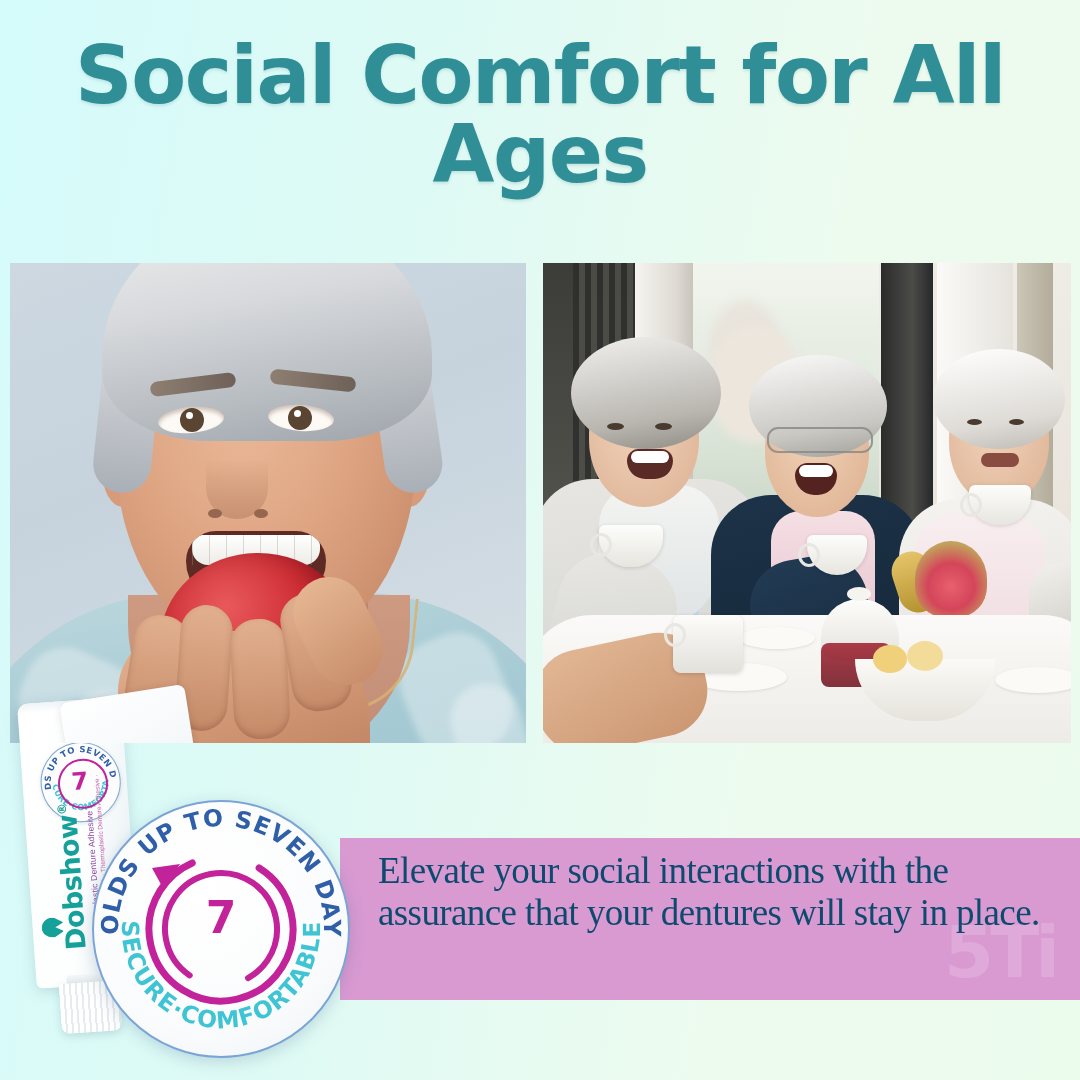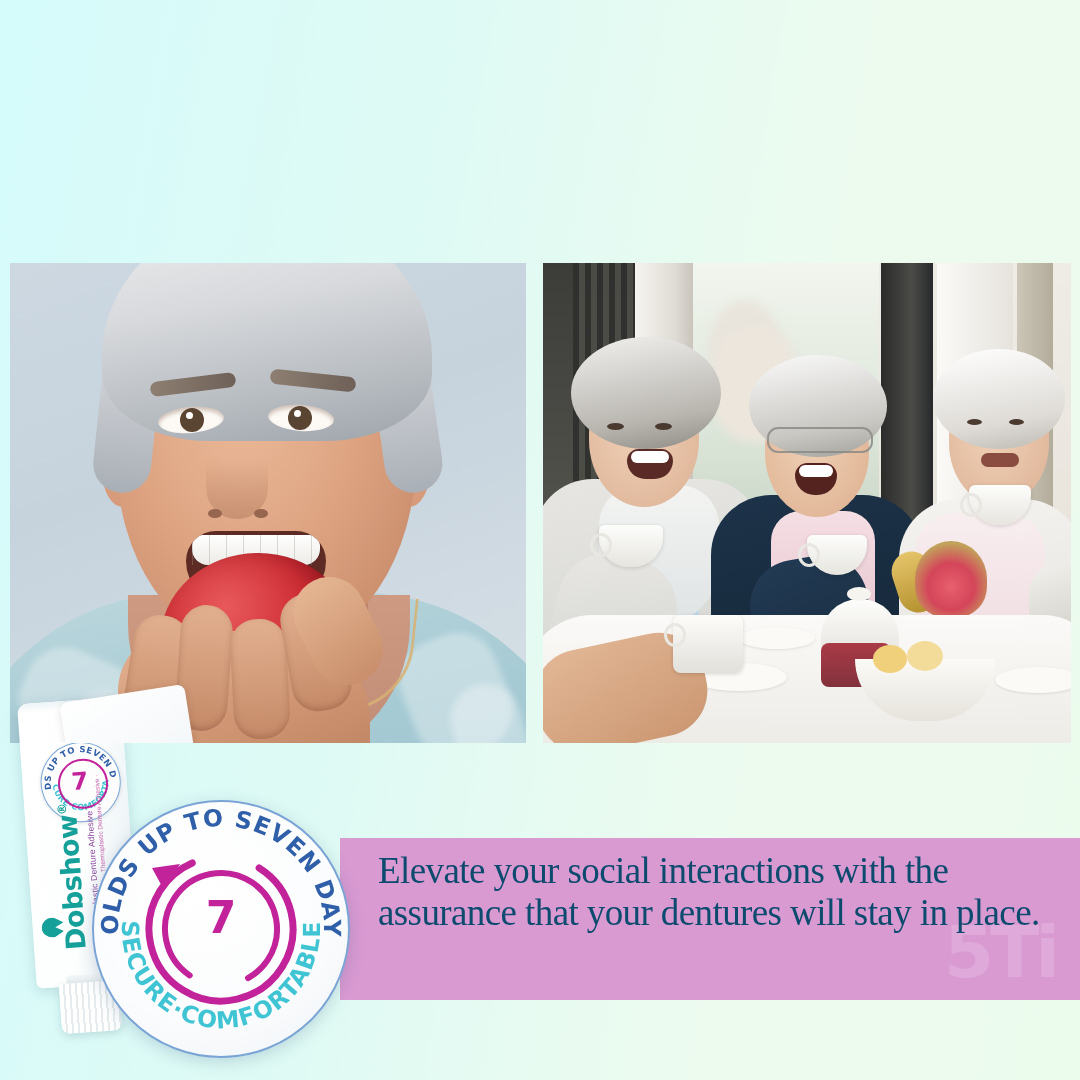--- a/index.html
+++ b/index.html
@@ -322,20 +322,21 @@
     line-height:.92;
   }
   .seal-7{font-size:44px;display:block;}
   .seal-days{font-size:44px;display:block;letter-spacing:-1px;}
 </style>
 </head>
 <body>
 
 <div class="stage">
 
+  <div class="title">Social Comfort for All Ages</div>
 
   <div class="photo photo-left">
     <div class="sky"></div>
     <div class="shirt"></div>
     <div class="shirt-fold sf1"></div>
     <div class="shirt-fold sf2"></div>
     <div class="shirt-fold sf3"></div>
     <div class="shirt-fold sf4"></div>
     <div class="neckline"></div>
     <div class="neck"></div>

